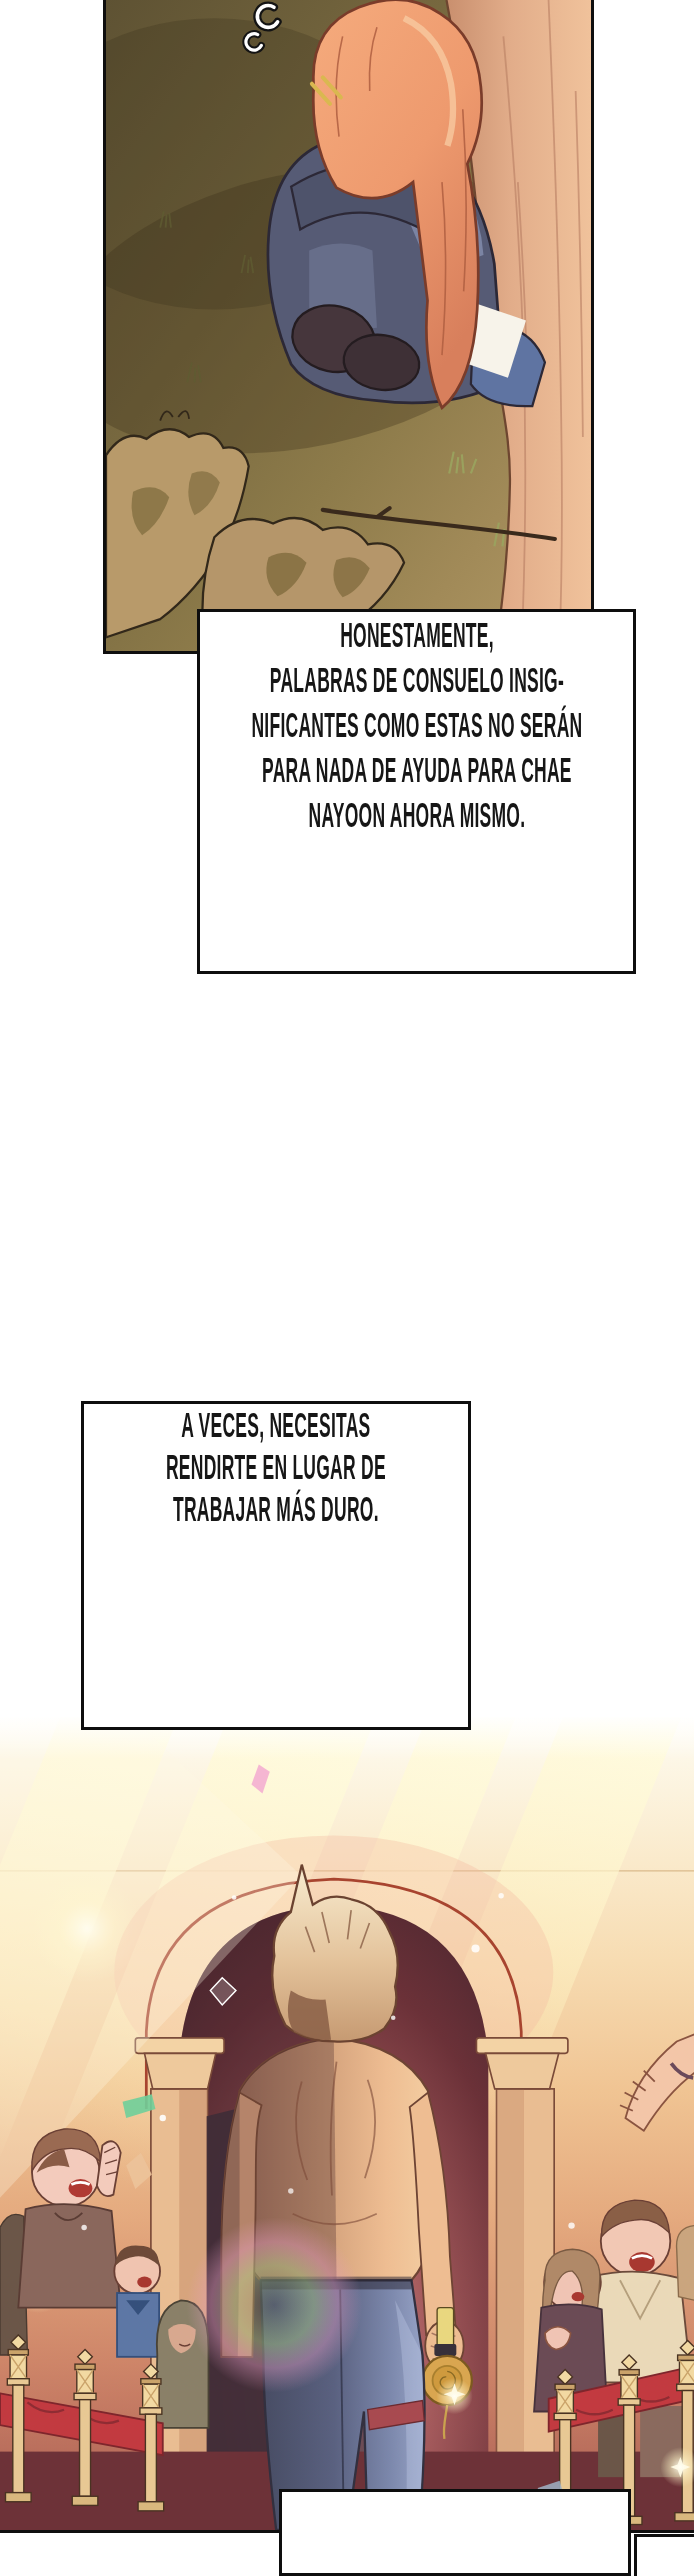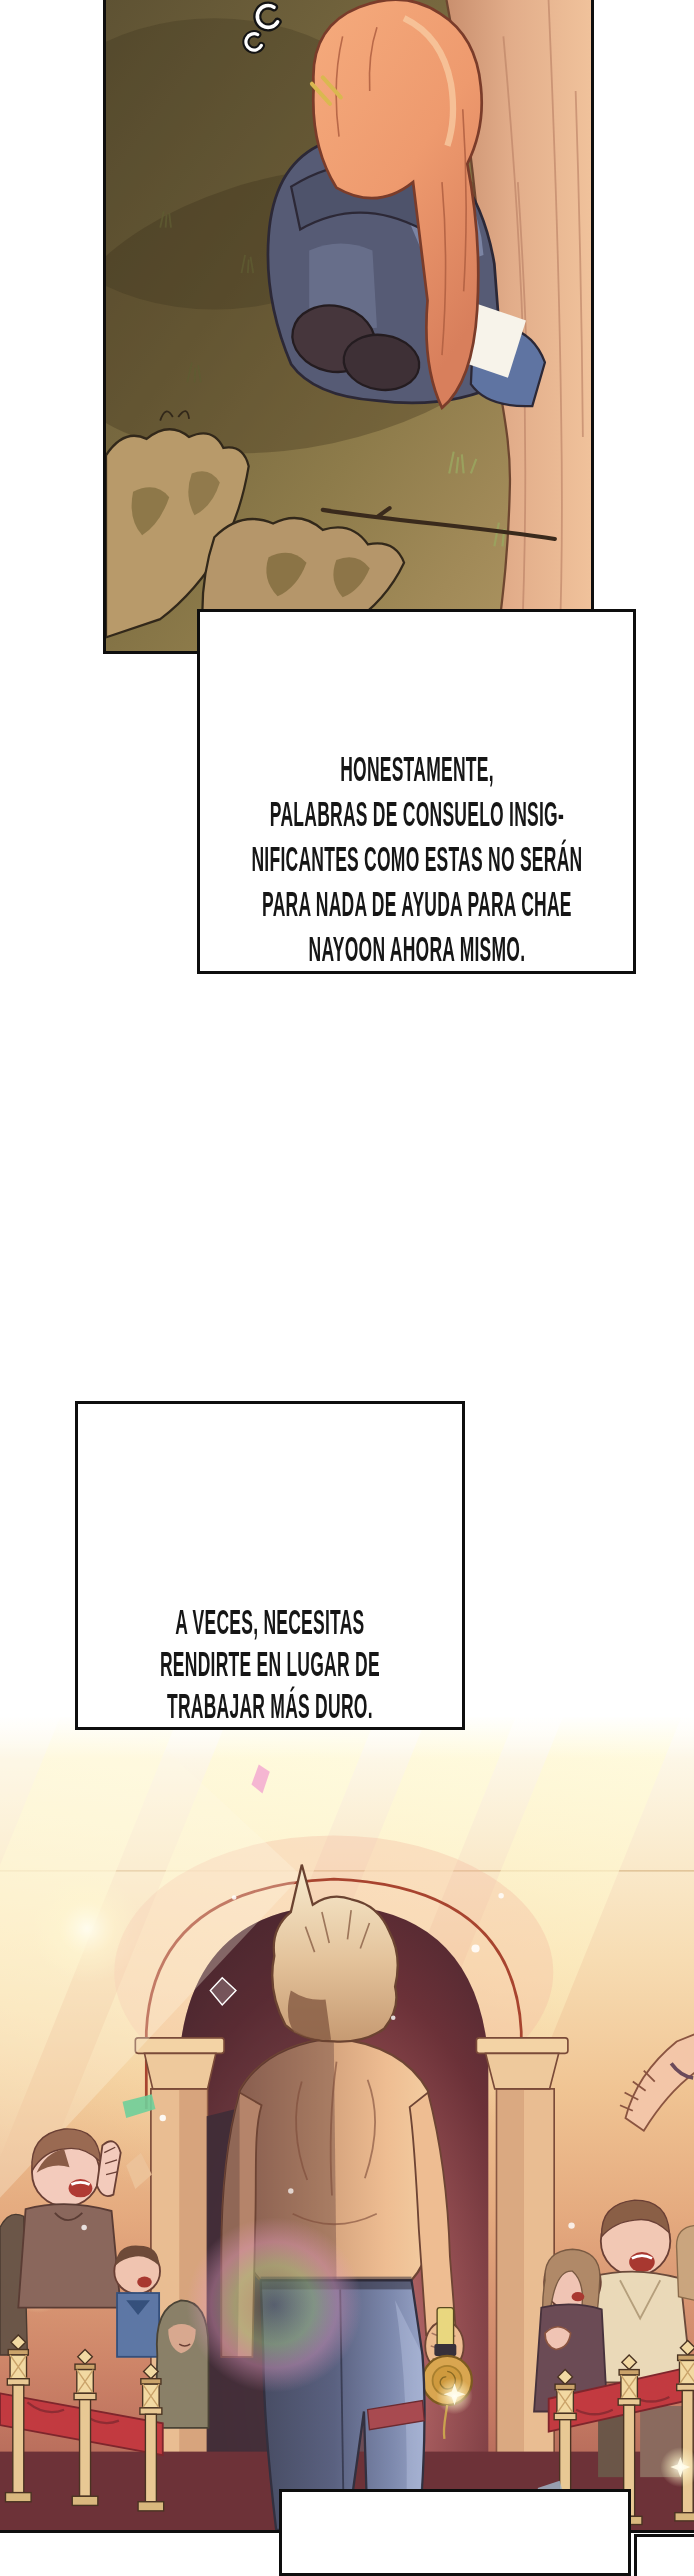--- a/index.html
+++ b/index.html
@@ -12,25 +12,25 @@
   #panel-forest {
     left:103px; top:0; width:491px; height:654px; z-index:1;
     border-left:3.7px solid #0e0e0e; border-right:3.7px solid #0e0e0e; border-bottom:3.7px solid #0e0e0e;
   }
   #panel-celebration {
     left:0; top:1717px; width:695px; height:816px; z-index:2;
     border-bottom:3.7px solid #0e0e0e;
   }
   .nbox {
     position:absolute; background:#ffffff; border:3.7px solid #0e0e0e;
-    box-sizing:border-box; display:flex; align-items:flex-end; justify-content:center;
+    box-sizing:border-box; display:flex; align-items:flex-start; justify-content:center;
     overflow:hidden;
   }
   #narration-1 { left:197px; top:609px; width:439px; height:365px; z-index:3; }
-  #narration-2 { left:75px;  top:1401px; width:390px; height:329px; z-index:4; }
+  #narration-2 { left:81px;  top:1401px; width:390px; height:329px; z-index:4; }
   #dialogue-bottom { left:279px; top:2489px; width:352px; height:87px; z-index:5; display:block; }
   #corner-box { left:634px; top:2534px; width:66px; height:48px; z-index:5; display:block; }
   .ntext {
     font-weight:bold; color:#161616; text-align:center;
     transform:scaleX(0.5); transform-origin:50% 50%;
     letter-spacing:0.5px;
   }
   .ntext div { white-space:nowrap; }
   .t1 { font-size:35px; line-height:45px; }
   .t2 { font-size:35px; line-height:42px; }

